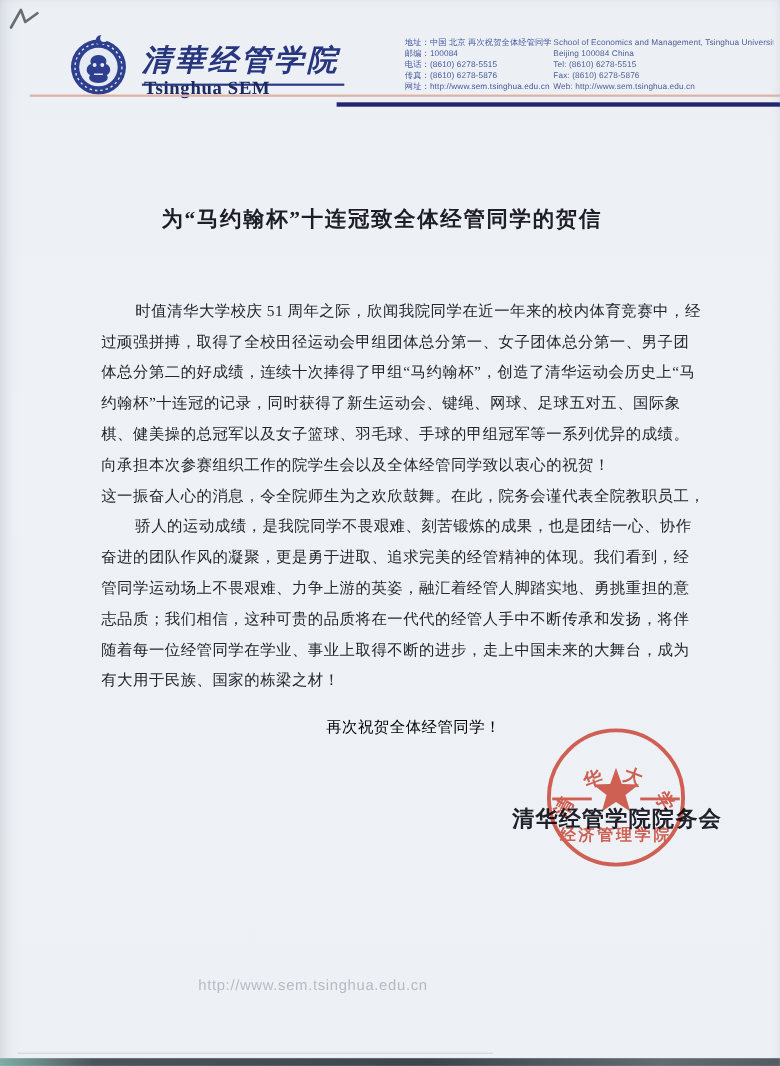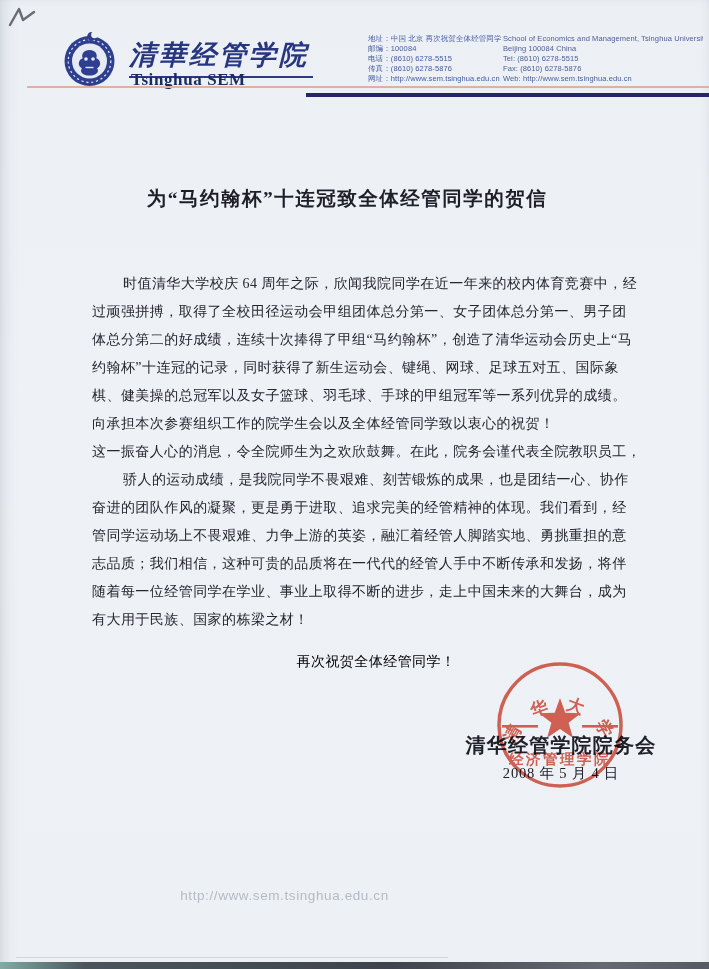--- a/index.html
+++ b/index.html
@@ -87,40 +87,39 @@
     <div>Fax: (8610) 6278-5876</div>
     <div>Web: http://www.sem.tsinghua.edu.cn</div>
   </div>
 
   <div class="rule-pink"></div>
   <div class="rule-navy"></div>
 
   <div class="title">为“马约翰杯”十连冠致全体经管同学的贺信</div>
 
   <div class="body-block">
-    <div class="ln ind">时值清华大学校庆 64 周年之际，欣闻我院同学在近一年来的校内体育竞赛中，经</div>
+    <div class="ln ind">时值清华大学校庆 51 周年之际，欣闻我院同学在近一年来的校内体育竞赛中，经</div>
     <div class="ln">过顽强拼搏，取得了全校田径运动会甲组团体总分第一、女子团体总分第一、男子团</div>
     <div class="ln">体总分第二的好成绩，连续十次捧得了甲组“马约翰杯”，创造了清华运动会历史上“马</div>
     <div class="ln">约翰杯”十连冠的记录，同时获得了新生运动会、键绳、网球、足球五对五、国际象</div>
     <div class="ln">棋、健美操的总冠军以及女子篮球、羽毛球、手球的甲组冠军等一系列优异的成绩。</div>
     <div class="ln">向承担本次参赛组织工作的院学生会以及全体经管同学致以衷心的祝贺！</div>
     <div class="ln">这一振奋人心的消息，令全院师生为之欢欣鼓舞。在此，院务会谨代表全院教职员工，</div>
     <div class="ln ind">骄人的运动成绩，是我院同学不畏艰难、刻苦锻炼的成果，也是团结一心、协作</div>
     <div class="ln">奋进的团队作风的凝聚，更是勇于进取、追求完美的经管精神的体现。我们看到，经</div>
     <div class="ln">管同学运动场上不畏艰难、力争上游的英姿，融汇着经管人脚踏实地、勇挑重担的意</div>
     <div class="ln">志品质；我们相信，这种可贵的品质将在一代代的经管人手中不断传承和发扬，将伴</div>
     <div class="ln">随着每一位经管同学在学业、事业上取得不断的进步，走上中国未来的大舞台，成为</div>
     <div class="ln">有大用于民族、国家的栋梁之材！</div>
   </div>
 
   <div class="closing ln ind">再次祝贺全体经管同学！</div>
 
   <div class="sig-block">
     <div class="sig-name">清华经管学院院务会</div>
-    <div class="sig-date">2008 年 5 月 4 日</div>
   </div>
 
   <svg class="stamp" viewBox="0 0 132 132">
     <defs>
       <path id="arcp" d="M 21,84 A 47,47 0 0 1 111,84" fill="none"></path>
     </defs>
     <circle cx="66" cy="66" r="61" fill="none" stroke="#d84a38" stroke-width="3.5"></circle>
     <polygon fill="#d84a38" points="66,39 71.3,53.7 86.9,54.2 74.6,63.8 78.9,78.8 66,70 53.1,78.8 57.4,63.8 45.1,54.2 60.7,53.7"></polygon>
     <rect x="8" y="66" width="36" height="2.6" fill="#d84a38"></rect>
     <rect x="88" y="66" width="36" height="2.6" fill="#d84a38"></rect>

